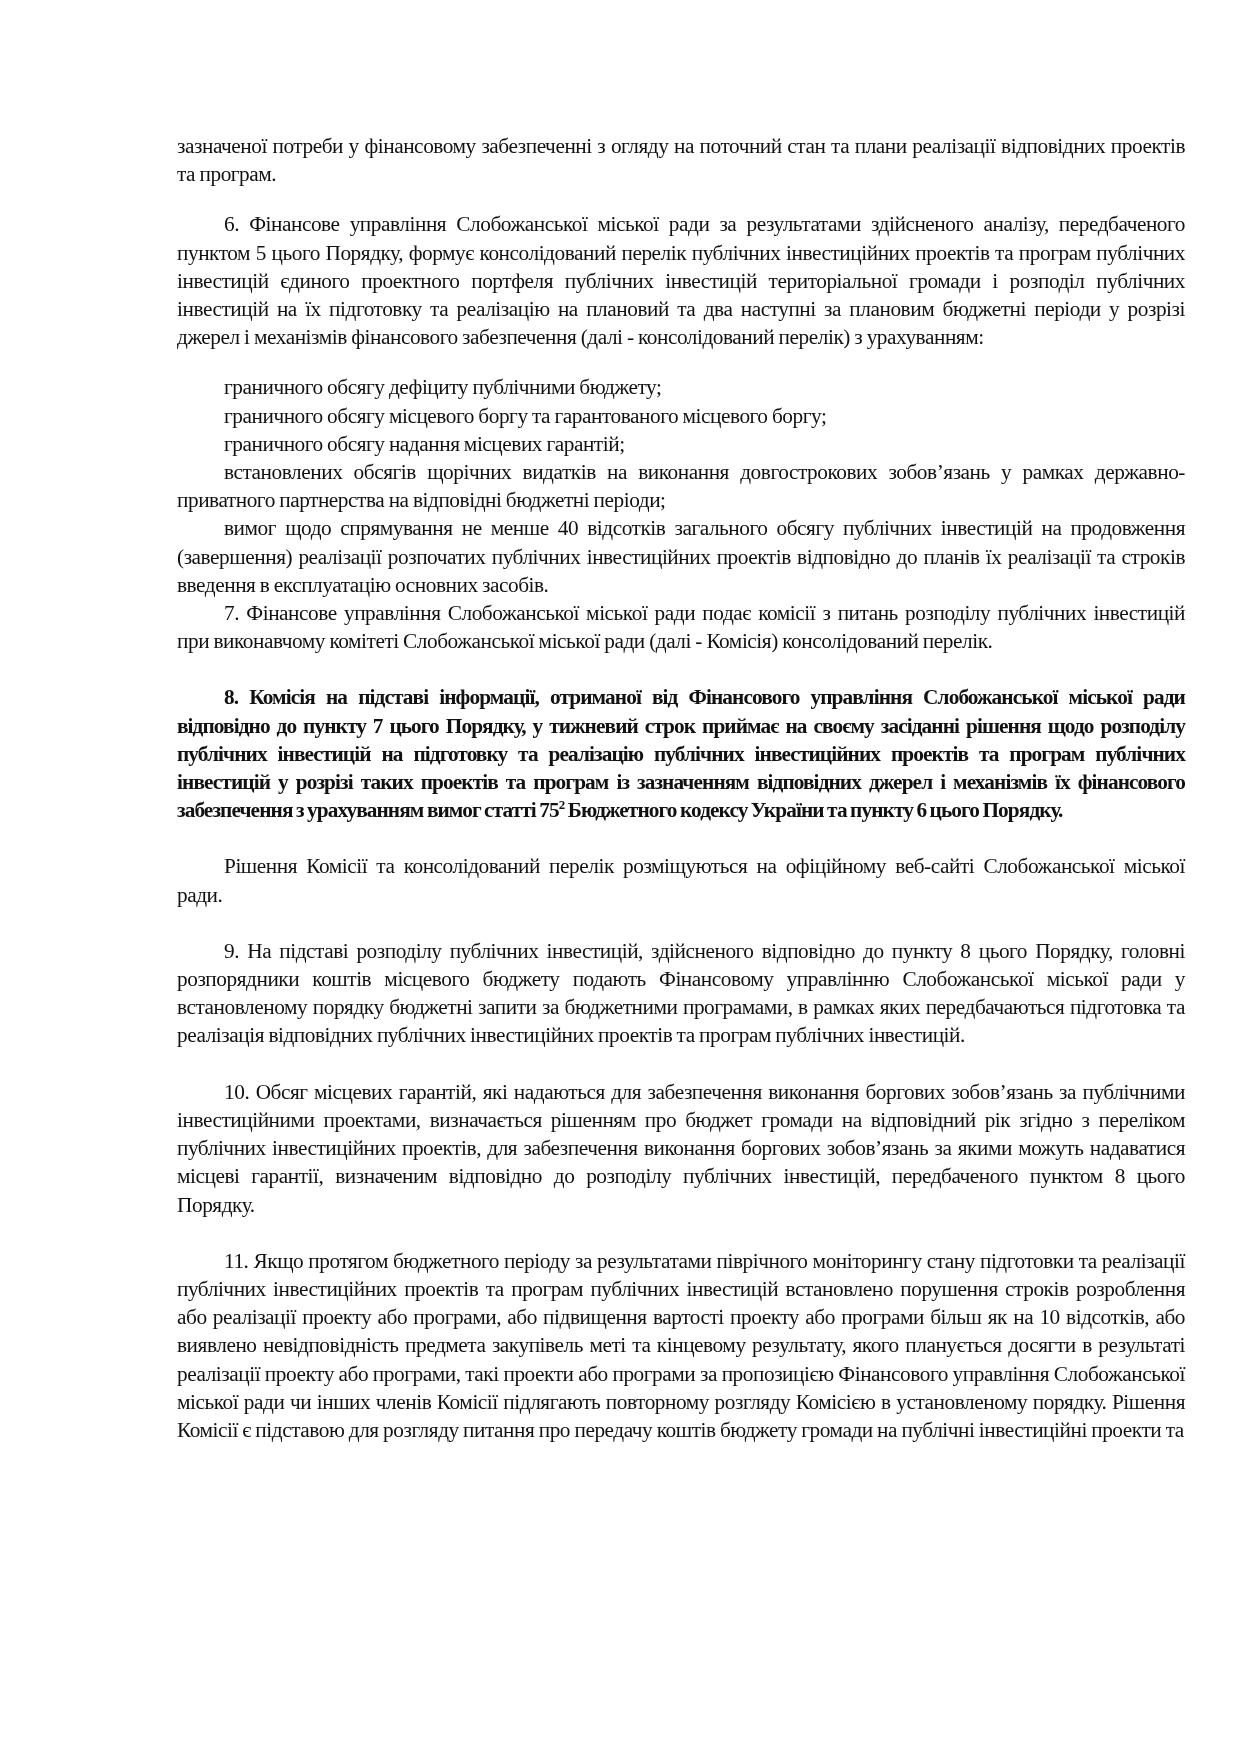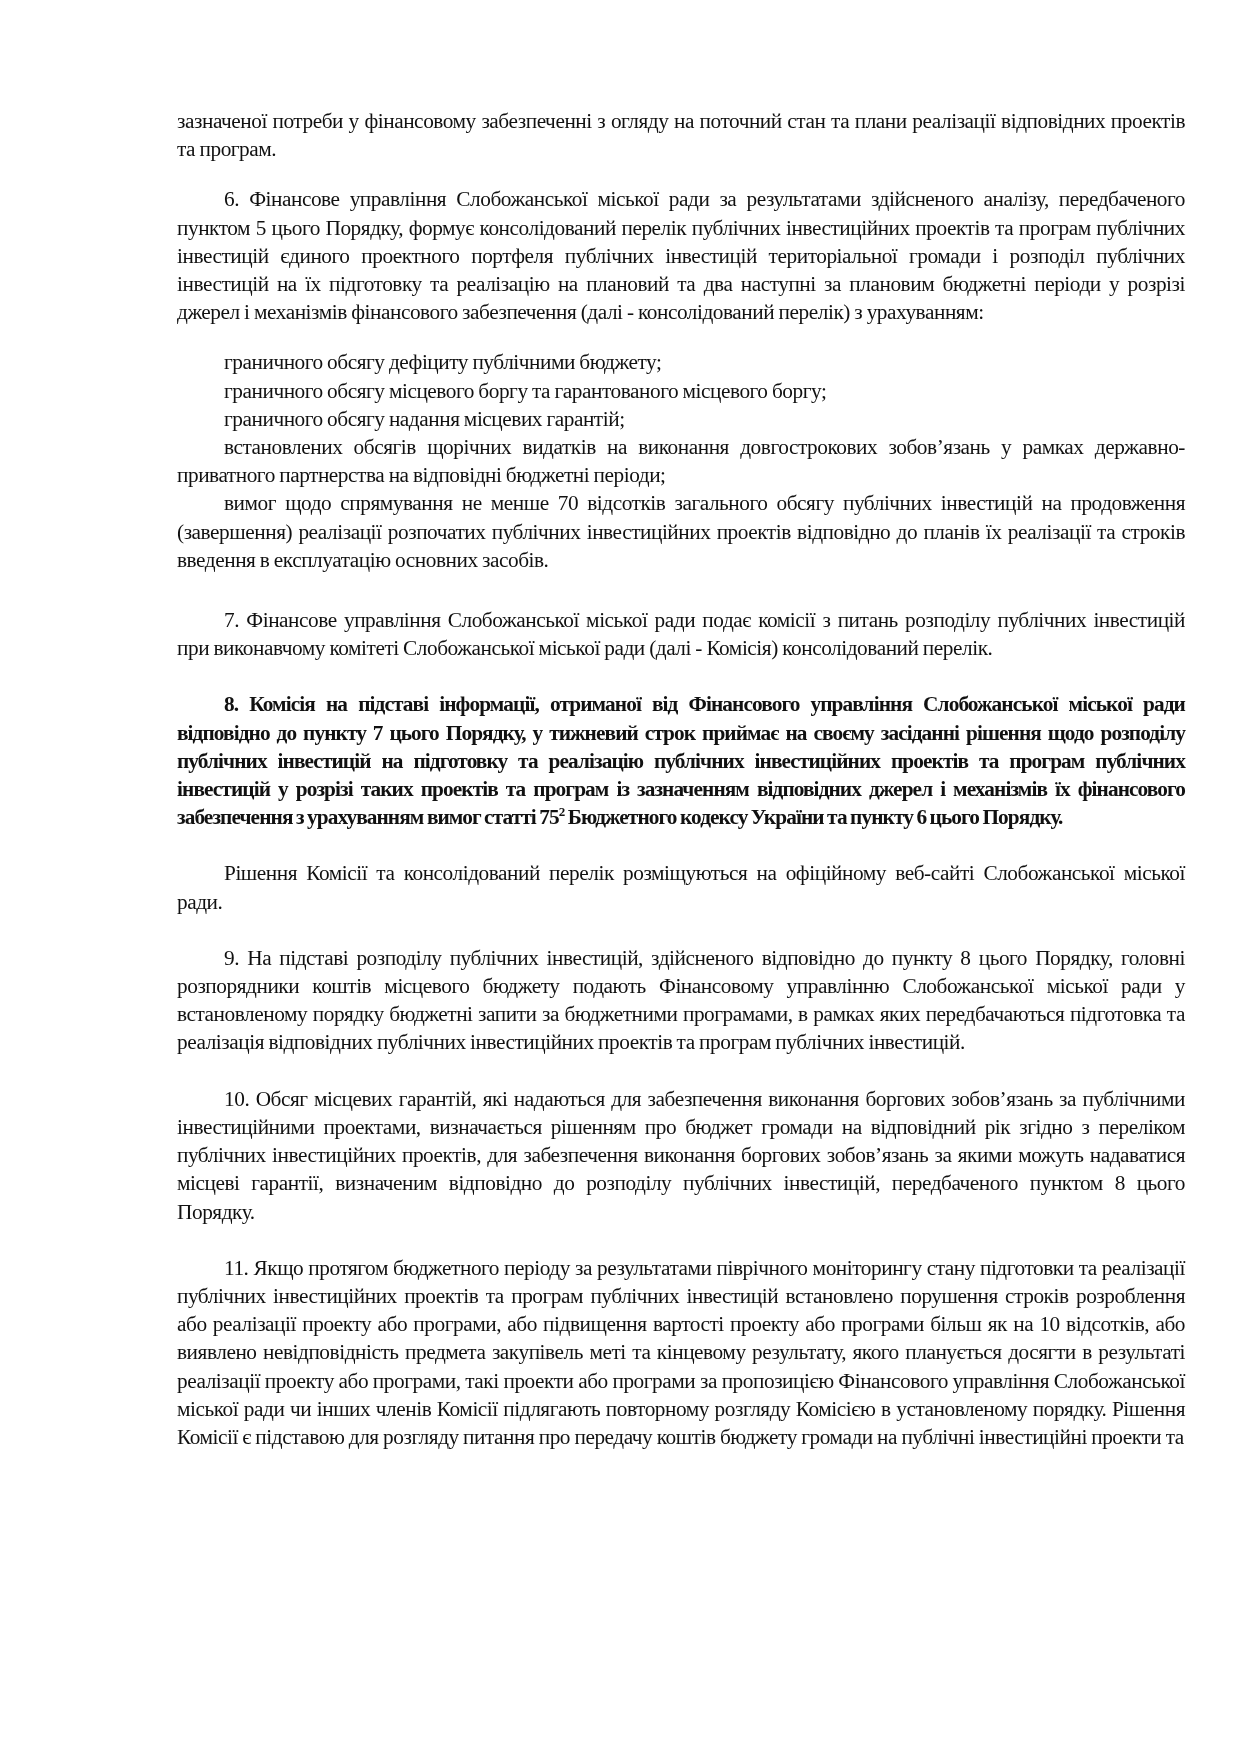--- a/index.html
+++ b/index.html
@@ -1,51 +1,51 @@
 <!DOCTYPE html>
 <html><head>
 <meta charset="utf-8">
 <style>
   html, body { margin: 0; padding: 0; background: #ffffff; }
   body { width: 1240px; height: 1754px; position: relative; overflow: hidden; }
   .page {
     position: absolute;
     left: 177px;
-    top: 107px;
+    top: 132px;
     width: 1008px;
     font-family: "Liberation Serif", "DejaVu Serif", serif;
     font-size: 21.3px;
     line-height: 28.2px;
     color: #111111;
     letter-spacing: -0.45px;
     word-spacing: -0.5px;
   }
   p { margin: 0; text-align: justify; }
   .indent { text-indent: 47px; }
   .gap-sm { margin-top: 22px; }
   .gap-md { margin-top: 28px; }
-  .gap-lg { margin-top: 32px; }
+  .gap-lg { }
   .bold { font-weight: bold; letter-spacing: -0.9px; word-spacing: -1px; }
   .list p { text-indent: 47px; }
   sup { font-size: 13px; line-height: 0; vertical-align: super; }
 </style>
 </head>
 <body>
 
 <div class="page">
   <p>зазначеної потреби у фінансовому забезпеченні з огляду на поточний стан та плани реалізації відповідних проектів та програм.</p>
 
   <p class="indent gap-sm">6. Фінансове управління Слобожанської міської ради за результатами здійсненого аналізу, передбаченого пунктом 5 цього Порядку, формує консолідований перелік публічних інвестиційних проектів та програм публічних інвестицій єдиного проектного портфеля публічних інвестицій територіальної громади і розподіл публічних інвестицій на їх підготовку та реалізацію на плановий та два наступні за плановим бюджетні періоди у розрізі джерел і механізмів фінансового забезпечення (далі - консолідований перелік) з урахуванням:</p>
 
   <div class="list gap-sm">
     <p>граничного обсягу дефіциту публічними бюджету;</p>
     <p>граничного обсягу місцевого боргу та гарантованого місцевого боргу;</p>
     <p>граничного обсягу надання місцевих гарантій;</p>
     <p>встановлених обсягів щорічних видатків на виконання довгострокових зобов’язань у рамках державно-приватного партнерства на відповідні бюджетні періоди;</p>
-    <p>вимог щодо спрямування не менше 70 відсотків загального обсягу публічних інвестицій на продовження (завершення) реалізації розпочатих публічних інвестиційних проектів відповідно до планів їх реалізації та строків введення в експлуатацію основних засобів.</p>
+    <p>вимог щодо спрямування не менше 40 відсотків загального обсягу публічних інвестицій на продовження (завершення) реалізації розпочатих публічних інвестиційних проектів відповідно до планів їх реалізації та строків введення в експлуатацію основних засобів.</p>
   </div>
 
   <p class="indent gap-lg">7. Фінансове управління Слобожанської міської ради подає комісії з питань розподілу публічних інвестицій при виконавчому комітеті Слобожанської міської ради (далі - Комісія) консолідований перелік.</p>
 
   <p class="indent gap-md bold"><span>8. Комісія на підставі інформації, отриманої від Фінансового управління Слобожанської міської ради відповідно до пункту 7 цього Порядку, у тижневий строк приймає на своєму засіданні рішення щодо розподілу публічних інвестицій на підготовку та реалізацію публічних інвестиційних проектів та програм публічних інвестицій у розрізі таких проектів та програм із зазначенням відповідних джерел і механізмів їх фінансового забезпечення з урахуванням вимог статті 75</span><sup>2</sup><span> Бюджетного кодексу України та пункту 6 цього Порядку.</span></p>
 
   <p class="indent gap-md">Рішення Комісії та консолідований перелік розміщуються на офіційному веб-сайті Слобожанської міської ради.</p>
 
   <p class="indent gap-md">9. На підставі розподілу публічних інвестицій, здійсненого відповідно до пункту 8 цього Порядку, головні розпорядники коштів місцевого бюджету подають Фінансовому управлінню Слобожанської міської ради у встановленому порядку бюджетні запити за бюджетними програмами, в рамках яких передбачаються підготовка та реалізація відповідних публічних інвестиційних проектів та програм публічних інвестицій.</p>
 

